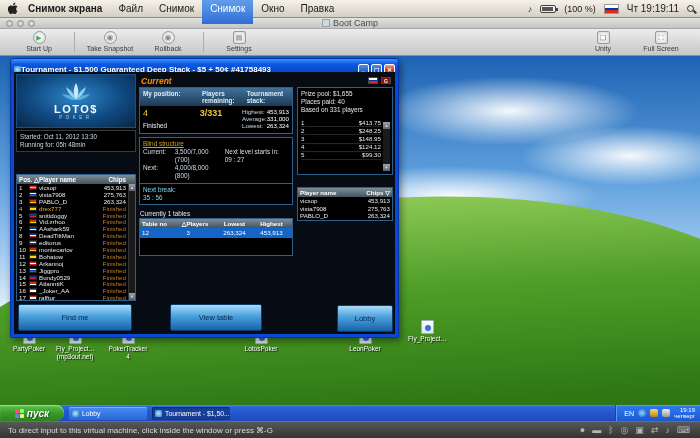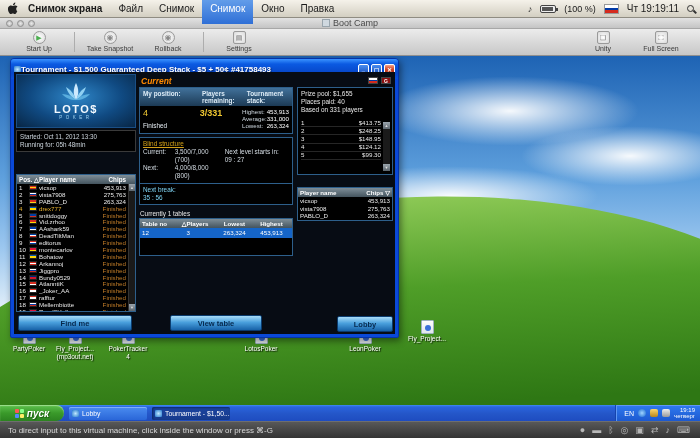--- a/index.html
+++ b/index.html
@@ -74,21 +74,21 @@
   .prow .flag { width:8px; height:5px; margin-right:2px; flex:none; border:0.5px solid #222; }
   .prow .c-name { flex:1; overflow:hidden; white-space:nowrap; }
   .prow .c-chips { width:34px; text-align:right; }
   .prow.finished .c-chips { color:#c07c28; }
   .prow.me { color:#e8b230; }
   .vscroll { position:absolute; right:0; top:9px; bottom:0; width:7px; background:#1a1a1a; border-left:1px solid #333; }
   .vs-up,.vs-dn { position:absolute; left:0; right:0; height:7px; background:linear-gradient(#9aa4ac,#5a646c); color:#ddd; font-size:4px; text-align:center; line-height:7px; }
   .vs-up { top:0; } .vs-dn { bottom:0; }
   .find-btn { margin:3px 4px 1px 2px; }
 
-  .blue-btn { height:16px; border:1px solid #0b3c6e; border-radius:2px; background:linear-gradient(#a8dcf8,#4aa0dd 45%,#1762a8); color:#06294e; font-weight:bold; font-size:7.5px; display:flex; align-items:center; justify-content:center; cursor:pointer; flex:none; }
+  .blue-btn { height:27px; border:1px solid #0b3c6e; border-radius:2px; background:linear-gradient(#a8dcf8,#4aa0dd 45%,#1762a8); color:#06294e; font-weight:normal; font-size:7.5px; display:flex; align-items:center; justify-content:center; cursor:pointer; flex:none; }
 
   
   .pk-right { flex:1; display:flex; flex-direction:column; min-width:0; }
   .hdr-box { border:1px solid #2d5f8b; background:#000; padding:2px 4px; height:46px; flex:none; }
   .hdr-title { font-size:9.5px; color:#fff; line-height:11px; }
   .hdr-sub { font-size:7px; font-weight:bold; color:#fff; line-height:9px; }
   .hdr-details { font-size:6.2px; color:#98a2ab; line-height:7.5px; margin-top:1px; }
   .status-row { display:flex; align-items:center; height:13px; padding:0 2px; flex:none; }
   .running { color:#ff8a00; font-weight:bold; font-style:italic; font-size:8.5px; }
   .lang-flags { margin-left:auto; display:flex; gap:3px; }

